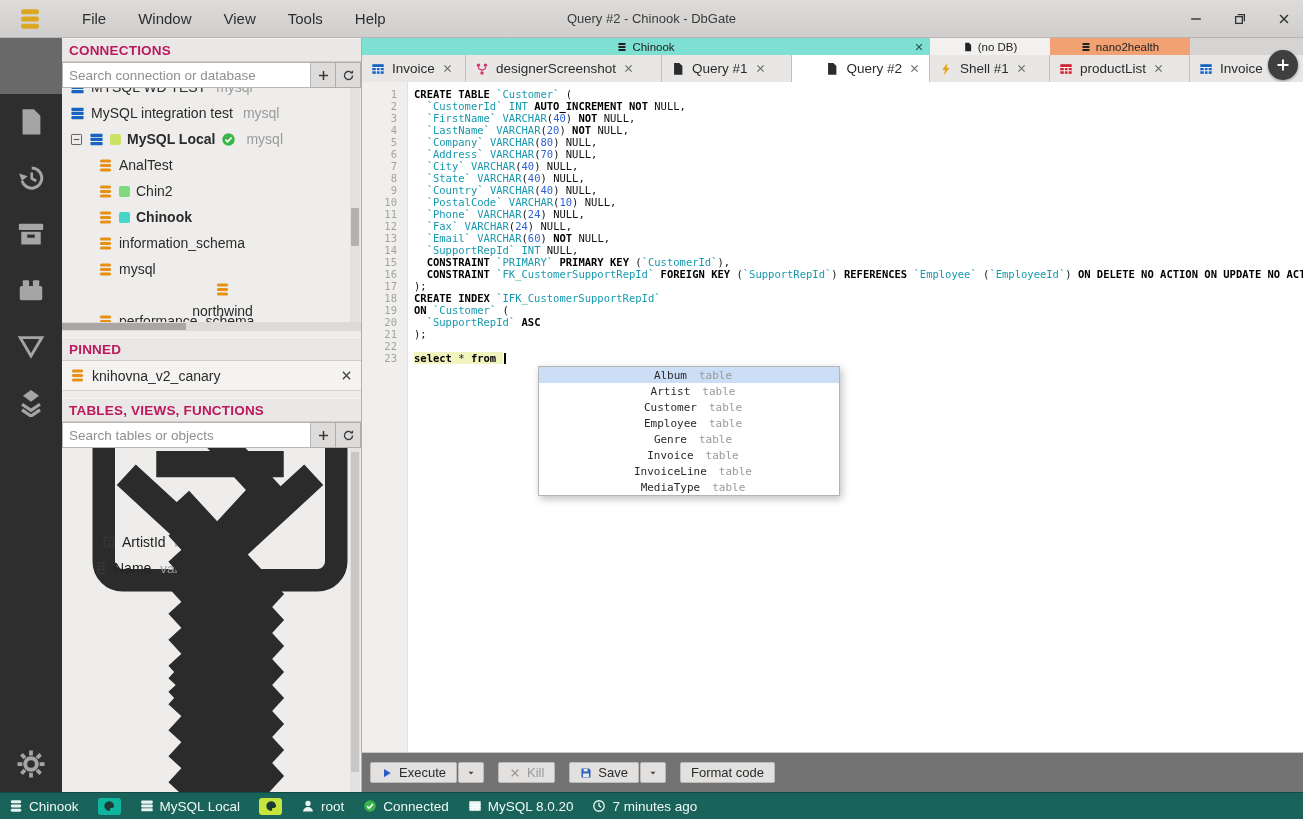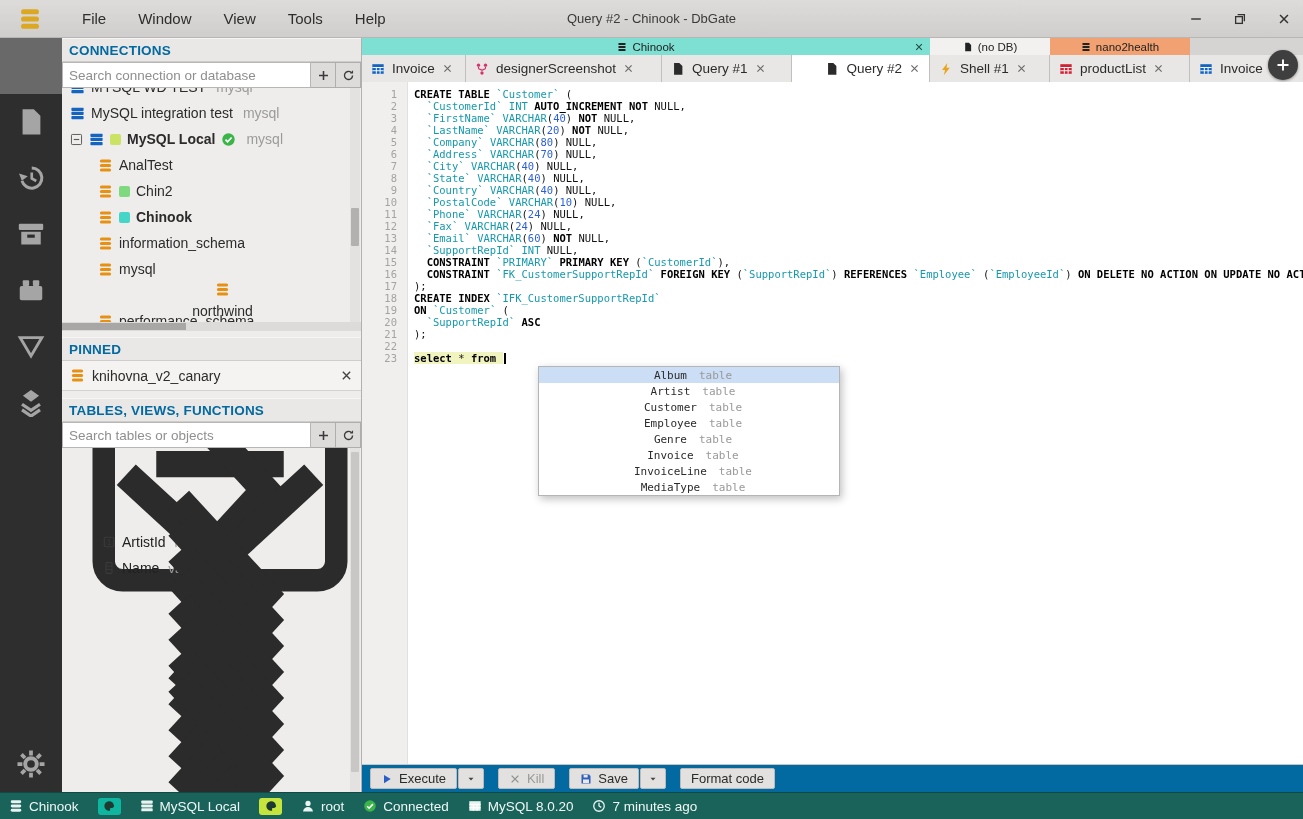--- a/index.html
+++ b/index.html
@@ -21,21 +21,21 @@
 
   
   #activitybar { position:absolute; left:0; top:38px; width:62px; height:754px; background:#2e2e2e; display:flex; flex-direction:column; }
   .act-item { width:62px; height:56px; display:flex; align-items:center; justify-content:center; color:#a5a5a5; }
   .act-item .icon { width:30px; height:30px; }
   .act-item.active { background:#696969; color:#ffffff; }
   .act-spacer { flex:1; }
 
   
   #leftpanel { position:absolute; left:62px; top:38px; width:300px; height:754px; background:#eeedeb; border-right:1px solid #b2b0ae; display:flex; flex-direction:column; overflow:hidden; }
-  .panel-header { height:24px; flex:none; background:#e9e8e6; border-bottom:1px solid #cfcdcb; border-top:1px solid #f6f5f3; font-weight:bold; font-size:13.5px; color:#0369a1; display:flex; align-items:center; padding-left:7px; letter-spacing:.2px; }
+  .panel-header { height:24px; flex:none; background:#e9e8e6; border-bottom:1px solid #cfcdcb; border-top:1px solid #f6f5f3; font-weight:bold; font-size:13.5px; color:#be185d; display:flex; align-items:center; padding-left:7px; letter-spacing:.2px; }
   .search-row { height:26px; flex:none; display:flex; align-items:stretch; background:#e2e1df; }
   .search-row input { flex:1; border:1px solid #b8b6b4; background:#fff; font-size:13.5px; padding:0 6px; color:#333; outline:none; font-family:"Liberation Sans",sans-serif; min-width:0; }
   .search-row input::placeholder { color:#8f8f8f; }
   .mini-btn { width:25px; flex:none; border:1px solid #b0aeac; border-left:none; background:#dedcda; display:flex; align-items:center; justify-content:center; color:#3a3a3a; }
   .mini-btn .icon { width:13px; height:13px; }
   #conn-list { height:234px; flex:none; overflow:hidden; position:relative; }
   #conn-rows { margin-top:-14px; }
   .row { height:26px; display:flex; align-items:center; gap:6px; padding-left:8px; white-space:nowrap; }
   .row .icon { width:15px; height:15px; }
   .row .twisty { width:13px; height:13px; color:#5a5a5a; }
@@ -89,21 +89,21 @@
   .tk-n { color:#2c5fd6; }
   .hl-line .hlwrap { background:#f2f4c0; }
   .cursor { display:inline-block; width:2px; height:11px; background:#000; vertical-align:text-bottom; margin-left:1px; }
 
   #autocomplete { position:absolute; left:130px; top:284px; width:302px; background:#fff; border:1px solid #b5b5b5; box-shadow:2px 3px 8px rgba(0,0,0,.25); }
   .ac-row { height:16px; display:flex; align-items:center; font-family:"DejaVu Sans Mono",monospace; font-size:11px; padding-left:8px; gap:12px;justify-content:center; }
   .ac-row.sel { background:#cbdef6; }
   .ac-row .kind { color:#999; }
 
   
-  #etoolbar { position:absolute; left:0; bottom:0; height:28px; width:941px; background:#0369a1; border-top:1px solid #c8c6c4; display:flex; align-items:center; padding-left:8px; }
+  #etoolbar { position:absolute; left:0; bottom:0; height:40px; width:941px; background:#737373; border-top:1px solid #c8c6c4; display:flex; align-items:center; padding-left:8px; }
   .tbtn { height:21px; background:#e3e1df; border:1px solid #bdbbb9; border-radius:2px; display:flex; align-items:center; gap:6px; padding:0 10px; font-size:13px; color:#2b2b2b; }
   .tbtn .icon { width:12px; height:12px; }
   .tbtn.caret { padding:0 7px; margin-left:1px; border-left:1px solid #bdbbb9; }
   .tbtn.caret .icon { width:10px; height:10px; color:#444; }
   .tbtn.disabled { color:#9a9a9a; }
   .tb-gap { width:14px; flex:none; }
   .ic-play { color:#2b5fc7; } .ic-floppy { color:#2d5fc0; } .ic-kill { color:#8f8f8f; }
 
   
   #statusbar { position:absolute; left:0; top:792px; width:1303px; height:27px; background:#1a635a; display:flex; align-items:center; gap:19px; padding-left:9px; color:#eef7f5; font-size:13.5px; border-top:1px solid #0f4b44; }
@@ -439,21 +439,21 @@
         <div class="trow " style="padding-left: 40px;">
           <span class="icon colic">
             <svg viewBox="0 0 16 16" xmlns="http://www.w3.org/2000/svg">
               <rect x="2.6" y="2.6" width="10.8" height="10.8" rx="1.2" fill="none" stroke="currentColor" stroke-width="1.3"></rect>
               <text x="8" y="11.2" font-size="8.5" text-anchor="middle" fill="currentColor" font-family="DejaVu Sans Mono, monospace">1</text>
             </svg>
           </span>
           <span class="name" style="font-weight: 500;">ArtistId</span>
           <span class="count">int</span>
         </div>
-        <div class="trow " style="padding-left: 40px;">
+        <div class="trow " style="padding-left: 32px;">
           <span class="icon colic">
             <svg viewBox="0 0 16 16" xmlns="http://www.w3.org/2000/svg">
               <rect x="4.5" y="1.8" width="7" height="12.4" rx="1" fill="none" stroke="currentColor" stroke-width="1.3"></rect>
               <path d="M4.5 5.8h7M4.5 9.6h7" stroke="currentColor" stroke-width="1.1"></path>
             </svg>
           </span>
           <span class="name" style="font-weight: 500;">Name</span>
           <span class="count">varchar(120)</span>
         </div>
         <div class="trow tname" style="padding-left: 8px;">

